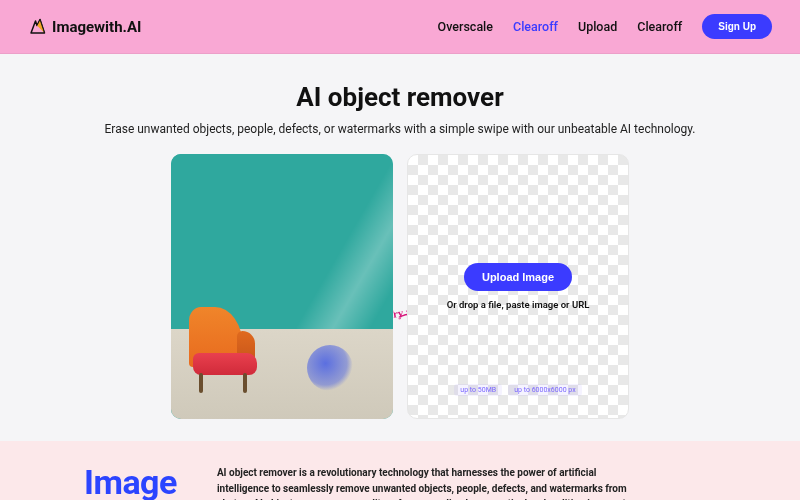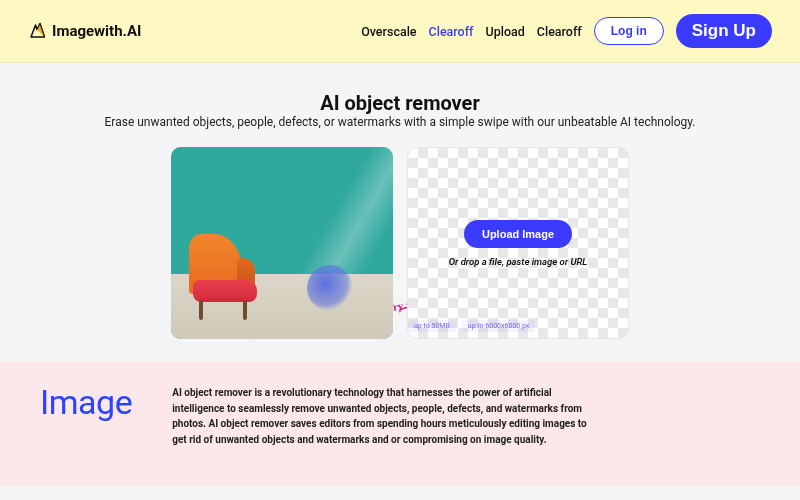--- a/index.html
+++ b/index.html
@@ -1,70 +1,69 @@
 <!DOCTYPE html>
 <html><head>
 <meta charset="utf-8">
 <style>
   *{margin:0;padding:0;box-sizing:border-box;}
   body{font-family:-apple-system,BlinkMacSystemFont,"Segoe UI",Roboto,sans-serif;background:#f5f5f7;color:#111;width:800px;height:500px;overflow:hidden;}
-  header{display:flex;align-items:center;justify-content:space-between;padding:14px 28px;background:#fef9c3;border-bottom:1px solid rgba(0,0,0,0.05);}
+  header{display:flex;align-items:center;justify-content:space-between;padding:14px 28px;background:#f9a8d4;border-bottom:1px solid rgba(0,0,0,0.05);}
   .brand{display:flex;align-items:center;gap:6px;font-weight:700;font-size:15px;color:#111;}
   .brand svg{width:18px;height:18px;}
   .brand .ai{color:#111;font-weight:700;}
-  nav{display:flex;align-items:center;gap:12px;font-size:12.5px;}
+  nav{display:flex;align-items:center;gap:20px;font-size:12.5px;}
   nav a{text-decoration:none;color:#111;font-weight:500;}
   nav a.active{color:#3b3bff;text-align:center;}
   .login{border:1.5px solid #3b3bff;color:#3b3bff;padding:6px 16px;border-radius:18px;font-size:12px;font-weight:600;background:#fff;cursor:pointer;}
-  .signup{background:#3b3bff;color:#fff;border:none;padding:7px 16px;border-radius:18px;font-size:17px;font-weight:600;cursor:pointer;}
+  .signup{background:#3b3bff;color:#fff;border:none;padding:7px 16px;border-radius:18px;font-size:10px;font-weight:600;cursor:pointer;}
   .hero{text-align:center;padding:28px 40px 14px;}
-  .hero h1{font-size:20px;font-weight:700;}
+  .hero h1{font-size:26px;font-weight:700;margin-bottom:10px;}
   .hero p{font-size:12px;color:#222;}
   .panels{display:flex;justify-content:center;gap:14px;padding:4px 40px 22px;position:relative;}
-  .panel{width:222px;height:192px;border-radius:10px;overflow:hidden;position:relative;}
+  .panel{width:222px;height:265px;border-radius:10px;overflow:hidden;position:relative;}
   .panel-left{background:linear-gradient(135deg,#2fa89e 0%,#5fc7bd 35%,#b4e4da 55%,#cfeee8 70%);}
   .wall{position:absolute;inset:0;background:#2fa89e;}
   .lightbeam{position:absolute;top:0;left:0;width:200%;height:200%;background:linear-gradient(120deg,transparent 30%,rgba(255,255,255,0.28) 35%,transparent 40%,transparent 44%,rgba(255,255,255,0.25) 49%,transparent 54%,transparent 58%,rgba(255,255,255,0.22) 63%,transparent 68%);}
   .floor{position:absolute;bottom:0;left:0;right:0;height:34%;background:linear-gradient(#dcd6c8,#cfc9ba);}
   .chair{position:absolute;left:8%;bottom:10%;width:76px;height:86px;}
   .chair-back{position:absolute;left:0;bottom:26px;width:54px;height:60px;border-radius:12px 28px 4px 4px/14px 40px 4px 4px;background:linear-gradient(#f0852a,#e86a1e);}
   .chair-seat{position:absolute;left:4px;bottom:18px;width:64px;height:22px;border-radius:6px 10px 8px 8px;background:linear-gradient(#e9404e,#d02a3a);}
   .chair-arm{position:absolute;left:48px;bottom:30px;width:18px;height:32px;border-radius:6px 14px 4px 4px;background:linear-gradient(#e06a1e,#c8551a);}
   .chair-leg{position:absolute;bottom:0;width:4px;height:20px;background:#6a4e2e;border-radius:2px;}
   .brush{position:absolute;right:40px;bottom:28px;width:46px;height:46px;border-radius:50%;background:radial-gradient(circle at 40% 40%,#5b6fe0 0%,rgba(91,111,224,0.55) 55%,rgba(91,111,224,0) 70%);}
   .panel-right{background-color:#fff;background-image:linear-gradient(45deg,#e8e8e8 25%,transparent 25%),linear-gradient(-45deg,#e8e8e8 25%,transparent 25%),linear-gradient(45deg,transparent 75%,#e8e8e8 75%),linear-gradient(-45deg,transparent 75%,#e8e8e8 75%);background-size:20px 20px;background-position:0 0,0 10px,10px -10px,-10px 0;border:1px solid #e6e6e6;display:flex;flex-direction:column;align-items:center;justify-content:center;gap:8px;}
   .upload-btn{background:#3b3bff;color:#fff;border:none;padding:8px 18px;border-radius:18px;font-size:11px;font-weight:600;cursor:pointer;}
-  .drop-text{font-size:9.5px;font-weight:600;color:#111;text-align:center;font-style:italic;}
-  .badges{position:absolute;bottom:6px;left:0;right:0;display:flex;justify-content:flex-start;gap:6px;}
+  .drop-text{font-size:9.5px;font-weight:600;color:#111;text-align:center;}
+  .badges{position:absolute;bottom:22px;left:0;right:0;display:flex;justify-content:center;gap:6px;}
   .badge{font-size:7px;color:#7a66ff;background:rgba(122,102,255,0.08);padding:2px 6px;border-radius:3px;}
   .callout{position:absolute;top:152px;left:50%;transform:translateX(-14px);pointer-events:none;}
   .callout-text{font-family:"Comic Sans MS","Brush Script MT",cursive;color:#d8147a;font-size:11px;transform:rotate(-8deg);font-weight:600;}
   .arrow{margin-left:10px;margin-top:-2px;}
   .arrow svg{width:50px;height:30px;display:block;}
   .strip{background:#fce8ea;display:flex;align-items:flex-start;gap:40px;padding:24px 40px 40px;}
-  .strip-title{font-size:34px;font-weight:400;color:#2b44ff;line-height:1.02;letter-spacing:-0.5px;}
+  .strip-title{font-size:34px;font-weight:700;color:#2b44ff;line-height:1.02;letter-spacing:-0.5px;margin-left:44px;}
   .strip-text{font-size:10px;line-height:1.55;color:#222;max-width:430px;font-weight:bold;}
 </style>
 </head>
 <body>
 
 <header>
   <div class="brand">
     <svg viewBox="0 0 24 24">
         <path d="M4 20 L10 4 L12 10 L16 2 L22 20 Z" fill="none" stroke="#111" stroke-width="2" stroke-linejoin="round"></path>
         <path d="M12 10 L16 2 L22 20" fill="#f5a623" stroke="#111" stroke-width="1.2"></path>
       </svg>
     <span><span>Imagewith.</span><span class="ai">AI</span></span>
   </div>
   <nav>
     <a href="#">Overscale</a>
     <a href="#" class="active">Clearoff</a>
     <a href="#">Upload</a>
     <a href="#">Clearoff</a>
-    <button class="login">Log in</button>
     <button class="signup">Sign Up</button>
   </nav>
 </header>
 
 <section class="hero">
   <h1>AI object remover</h1>
   <p>Erase unwanted objects, people, defects, or watermarks with a simple swipe with our unbeatable AI technology.</p>
 </section>
 
 <div class="panels">

